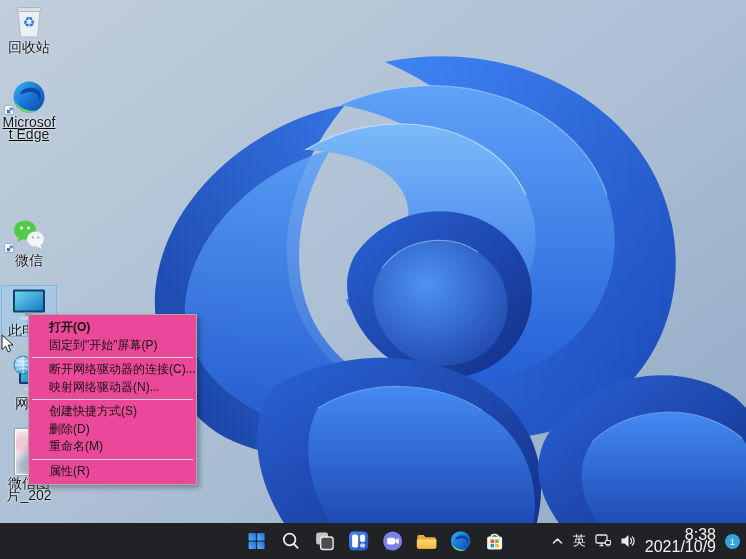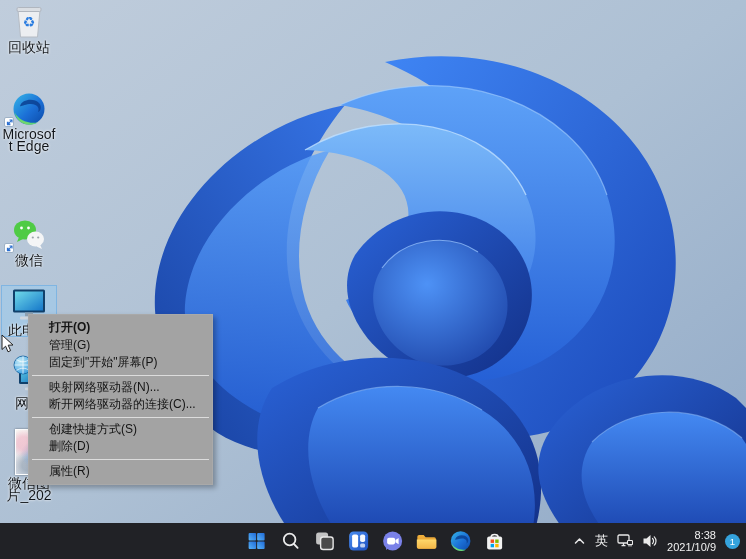--- a/index.html
+++ b/index.html
@@ -24,22 +24,22 @@
   .shortcut-badge svg { width:7px; height:7px; }
   .thumb { width:28px; height:46px; border:1px solid rgba(255,255,255,.95); box-shadow:0 0 2px rgba(0,0,0,.45);
            background:
              radial-gradient(circle at 30% 30%, rgba(240,170,190,.55) 0 18%, transparent 40%),
              radial-gradient(circle at 70% 55%, rgba(140,180,225,.6) 0 20%, transparent 45%),
              radial-gradient(circle at 45% 80%, rgba(120,140,160,.5) 0 15%, transparent 40%),
              linear-gradient(160deg,#f8f6f3 0%,#ebe9ec 45%,#ccd6e2 100%); }
   .slot-image .icon-box { height:48px; }
 
   
-  .context-menu { position:absolute; left:28px; top:314px; width:185px; z-index:20;
-                  background:#a3a3a3; border:1px solid #a9a9a9; box-shadow:3px 3px 5px rgba(0,0,0,.28);
+  .context-menu { position:absolute; left:28px; top:314px; width:169px; z-index:20;
+                  background:#ec4899; border:1px solid #a9a9a9; box-shadow:3px 3px 5px rgba(0,0,0,.28);
                   padding:4px 0; }
   .menu-item { height:17.5px; line-height:17.5px; padding-left:20px; font-size:12px; color:#141414;
                white-space:nowrap; cursor:default; }
   .menu-item.bold { font-weight:bold; }
   .menu-sep { border-top:1px solid #dcdcdc; margin:3px 3px; height:0; }
 
   
   .cursor { position:absolute; left:1px; top:334px; z-index:60; }
 
   
@@ -47,21 +47,21 @@
              display:flex; align-items:center; }
   .tb-center { position:absolute; left:50%; top:0; transform:translateX(-49%); height:36px;
                display:flex; align-items:center; gap:10px; }
   .tb-btn { width:24px; height:24px; border-radius:4px; display:flex; align-items:center; justify-content:center; }
   .tb-btn svg { width:22px; height:22px; }
 
   .tray { position:absolute; right:6px; top:0; height:36px; display:flex; align-items:center; gap:9px; }
   .tray-ime { color:#f2f2f2; font-size:13px; }
   .tray-icon svg { width:16px; height:16px; display:block; }
   .tray-chevron svg { width:13px; height:13px; display:block; }
-  .tray-clock { text-align:right; color:#f2f2f2; font-size:11px; line-height:12px; white-space:nowrap; }
+  .tray-clock { text-align:right; color:#f2f2f2; font-size:16px; line-height:12px; white-space:nowrap; }
   .tray-badge { width:15px; height:15px; border-radius:50%; background:#35a3dd; color:#fff;
                 font-size:9.5px; line-height:15px; text-align:center; }
 </style>
 </head>
 <body>
 
 <div class="screen">
 
   <div class="wallpaper">
     <svg viewBox="0 0 746 559" preserveAspectRatio="none">
@@ -130,21 +130,21 @@
     <div class="icon-box">
       <svg width="32" height="36" viewBox="0 0 32 36">
         <path d="M5,6 L27,6 L24.5,33 L7.5,33 Z" fill="#eceef1" stroke="#b6bcc4" stroke-width="1"></path>
         <rect x="4" y="3.5" width="24" height="4" rx="1.4" fill="#dadee3" stroke="#b0b6bf" stroke-width="1"></rect>
         <text x="16" y="23" text-anchor="middle" font-size="14" fill="#2b7de0">♻</text>
       </svg>
     </div>
     <div class="icon-label">回收站</div>
   </div>
 
-  <div class="icon-slot" style="top:90px;">
+  <div class="icon-slot" style="top:78px;text-decoration:underline;">
     <div class="icon-box">
       <svg width="34" height="34" viewBox="0 0 34 34">
         <defs>
           <linearGradient id="edgeBall" x1="0" y1="0" x2="1" y2="1">
             <stop offset="0" stop-color="#35b6e8"></stop>
               <stop offset=".55" stop-color="#1b6fd6"></stop>
               <stop offset="1" stop-color="#0c4aa8"></stop>
           </linearGradient>
           <linearGradient id="edgeGreen" x1="0" y1="1" x2="1" y2="0">
             <stop offset="0" stop-color="#8fe04e"></stop>
@@ -230,28 +230,28 @@
 
   <div class="icon-slot slot-image" style="top:428px;">
     <div class="icon-box">
       <div class="thumb"></div>
     </div>
     <div class="icon-label">微信图片_202</div>
   </div>
 
   <div class="context-menu">
     <div class="menu-item bold">打开(O)</div>
-    <div class="menu-item">管理(G)</div>
     <div class="menu-item">固定到"开始"屏幕(P)</div>
     <div class="menu-sep"></div>
+    <div class="menu-item">断开网络驱动器的连接(C)...</div>
     <div class="menu-item">映射网络驱动器(N)...</div>
-    <div class="menu-item">断开网络驱动器的连接(C)...</div>
     <div class="menu-sep"></div>
     <div class="menu-item">创建快捷方式(S)</div>
     <div class="menu-item">删除(D)</div>
+    <div class="menu-item">重命名(M)</div>
     <div class="menu-sep"></div>
     <div class="menu-item">属性(R)</div>
   </div>
 
   <div class="cursor">
     <svg width="13" height="19" viewBox="0 0 13 19">
       <path d="M1,1 L1,15.5 L4.6,12.2 L7,17.8 L9.6,16.6 L7.2,11.2 L12,11 Z" fill="#fff" stroke="#222" stroke-width="1"></path>
     </svg>
   </div>
 

